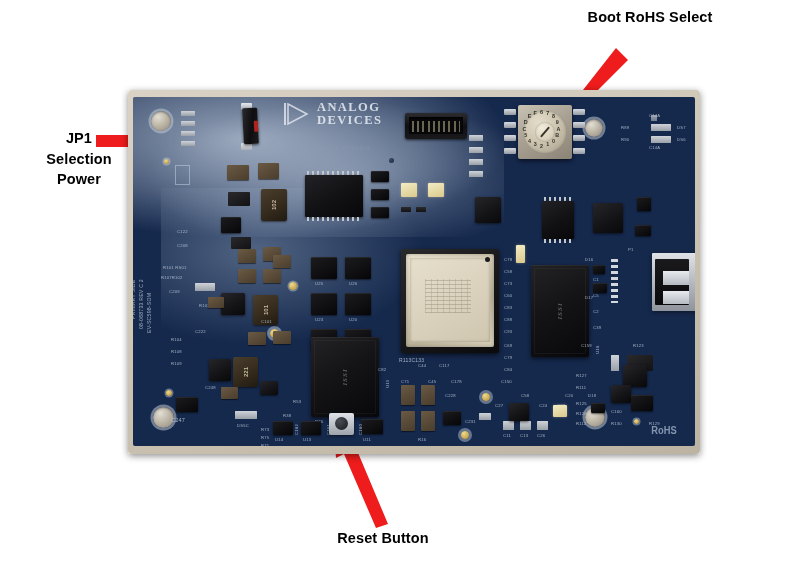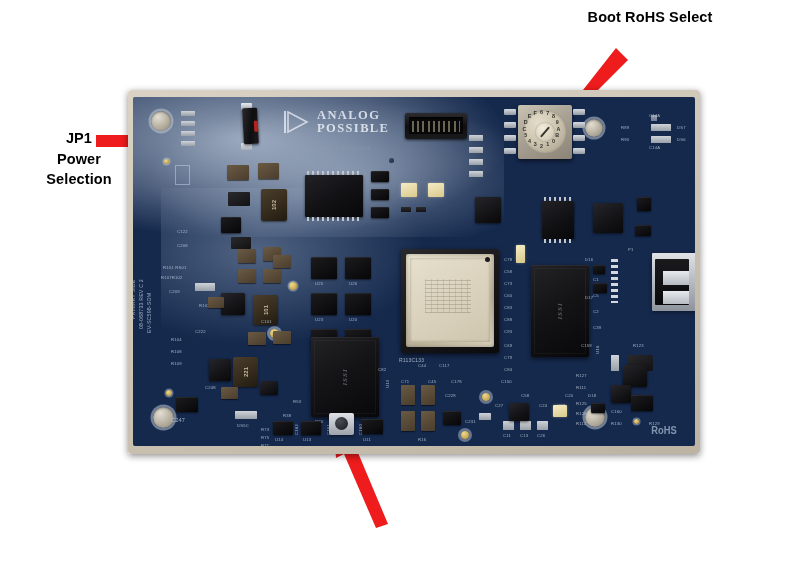--- a/index.html
+++ b/index.html
@@ -53,21 +53,21 @@
       font-size:4.2px;letter-spacing:.2px;white-space:nowrap;opacity:.85;}
   .silk-d{color:#8f9cb0;}
   .hole{position:absolute;border-radius:50%;
       background:radial-gradient(circle at 35% 30%,#e3ded3 0%,#b6afa0 55%,#8d8679 100%);
       box-shadow:0 0 0 2.5px rgba(188,198,212,.55), inset 0 1px 2px rgba(0,0,0,.35);}
   .via{position:absolute;border-radius:50%;
       background:radial-gradient(circle at 35% 30%,#f0d98a,#b38f36);
       box-shadow:0 0 0 1.5px rgba(200,210,226,.45);}
 
   
-  #adi{position:absolute;left:150px;top:12px;width:120px;height:34px;opacity:.82;text-align:center;}
+  #adi{position:absolute;left:150px;top:4px;width:120px;height:34px;opacity:.82;text-align:center;}
   #adi .t1,#adi .t2{position:absolute;left:34px;color:#eef2f7;
       font-family:"Liberation Serif",serif;font-weight:bold;font-size:12.5px;letter-spacing:1.4px;}
   #adi .t1{top:-1px;}
   #adi .t2{top:12px;}
   #adi .mark{position:absolute;left:0;top:0;width:28px;height:26px;}
 
   
   #hdr{position:absolute;left:272px;top:16px;width:62px;height:26px;
       background:linear-gradient(180deg,#2c2c30 0%,#101012 50%,#1a1a1d 100%);
       border-radius:2px;box-shadow:0 1px 3px rgba(0,0,0,.7);}
@@ -177,25 +177,26 @@
 </style>
 </head>
 <body>
 
 <div class="anno" id="anno-s1">
   <div>Boot RoHS Select</div>
 </div>
 
 <div class="anno" id="anno-jp1">
   <div>JP1</div>
+  <div>Selection</div>
   <div>Power</div>
-  <div>Selection</div>
 </div>
 
 <div class="anno" id="anno-s2">
+  <div>Reset Button</div>
 </div>
 
 <svg class="arrow" id="arrow-s1" style="left:540px;top:46px;" width="100" height="85" viewBox="0 0 100 85">
   <polygon points="76,2 88,14 38,64 52,66 20,83 22,50 32,58" fill="#ee1c1c"></polygon>
 </svg>
 
 <svg class="arrow" id="arrow-jp1" style="left:96px;top:126px;" width="150" height="30" viewBox="0 0 150 30">
   <polygon points="0,9 118,9 118,0 150,15 118,30 118,21 0,21" fill="#ee1c1c"></polygon>
 </svg>
 
@@ -224,21 +225,21 @@
     <div class="via" style="left:328px;top:334px;width:8px;height:8px;box-shadow:0 0 0 3px rgba(200,210,226,.45);"></div>
     <div class="via" style="left:501px;top:322px;width:5px;height:5px;"></div>
     <div class="via" style="left:256px;top:61px;width:5px;height:5px;background:radial-gradient(circle at 35% 30%,#3a4a60,#1a2740);box-shadow:none;"></div>
 
     <div id="adi">
       <svg class="mark" viewBox="0 0 28 26">
         <polygon points="1,2 1,24 3,24 3,2" fill="#eef2f7" opacity=".9"></polygon>
         <polygon points="5,3 24,13 5,23" fill="none" stroke="#eef2f7" stroke-width="1.6" opacity=".9"></polygon>
       </svg>
       <div class="t1">ANALOG</div>
-      <div class="t2">POSSIBLE</div>
+      <div class="t2">DEVICES</div>
     </div>
     <div class="silk silk-d" style="left:152px;top:48px;font-size:5px;letter-spacing:.6px;opacity:.5;">AHEAD OF WHAT'S POSSIBLE</div>
 
     <div class="silk" style="left:-3px;top:222px;transform:rotate(-90deg);transform-origin:left top;font-size:5.2px;">PRIMARY SIDE</div>
     <div class="silk" style="left:5px;top:232px;transform:rotate(-90deg);transform-origin:left top;font-size:5.2px;">08-068733 REV C 2</div>
     <div class="silk" style="left:13px;top:236px;transform:rotate(-90deg);transform-origin:left top;font-size:5.2px;">EV-SC598-SOM</div>
 
     <div class="jpad" style="left:108px;top:6px;"></div>
     <div class="jpad" style="left:108px;top:46px;"></div>
     <div id="jp1">

